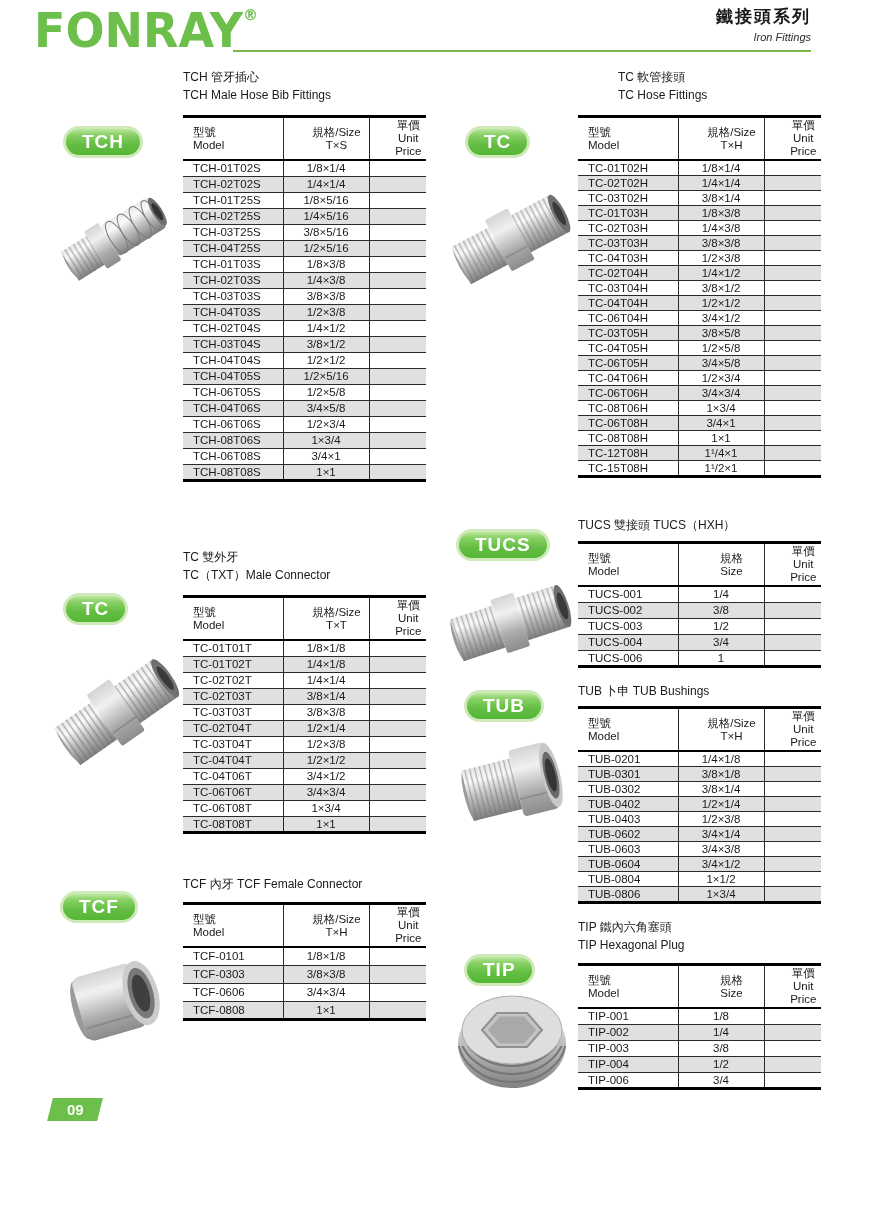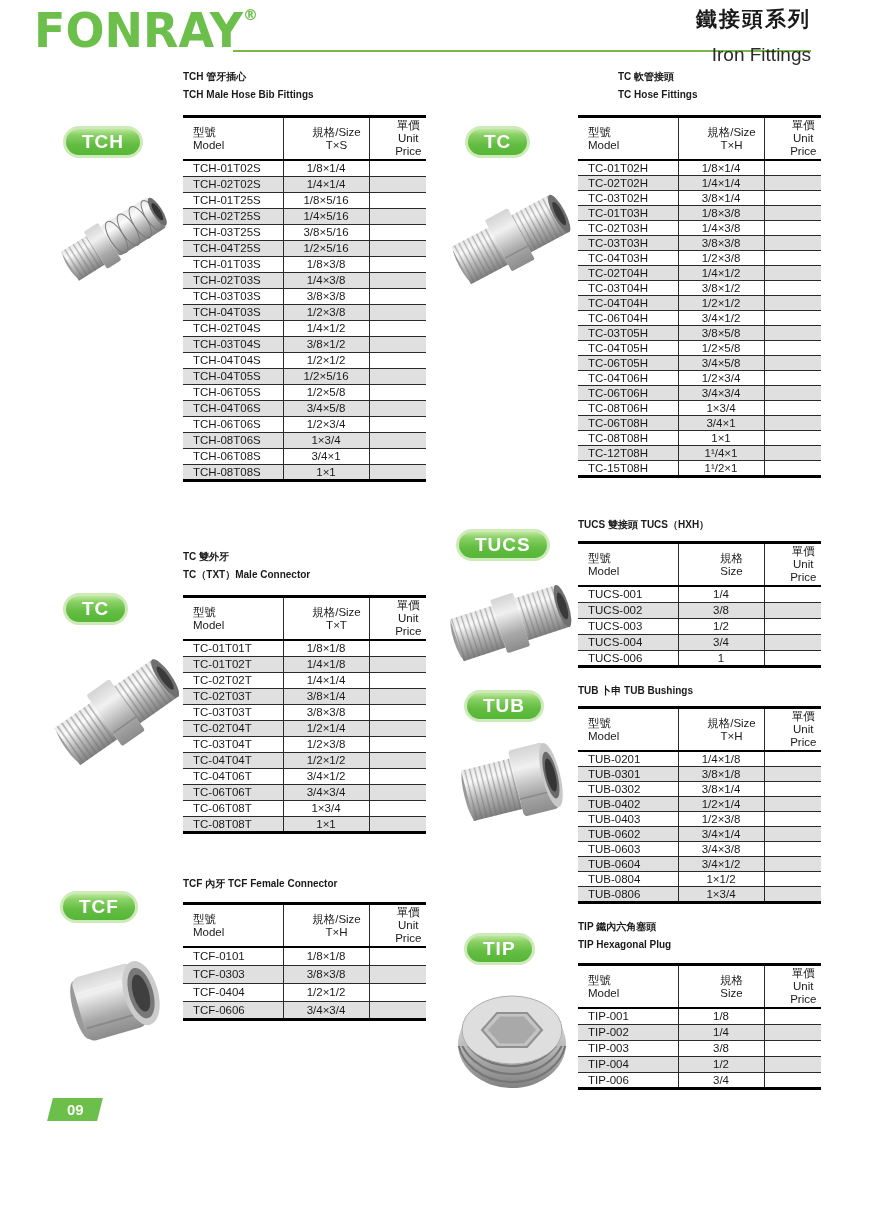--- a/index.html
+++ b/index.html
@@ -11,28 +11,28 @@
   
   .logo {
     position:absolute; left:34px; top:2px;
     font-size:46px; font-weight:bold; color:#6bbf4a;
     letter-spacing:0px; font-family:"DejaVu Sans", sans-serif;
     transform:scaleY(1.04); transform-origin:top left; white-space:nowrap;
   }
   .logo .reg { font-size:15px; vertical-align:26px; font-weight:bold; }
   .green-rule { position:absolute; left:233px; top:50px; width:578px; height:2px; background:#7ab648; }
   .series { position:absolute; right:66px; top:5px; text-align:right; }
-  .series .zh { font-size:21px; font-weight:bold; letter-spacing:2px; }
-  .series .en { font-size:19px; color:#2b2b2b; margin-top:11px; }
+  .series .zh { font-size:17px; font-weight:bold; letter-spacing:2px; }
+  .series .en { font-size:11px; color:#2b2b2b; margin-top:3px;font-style:italic; }
 
   
   .section { position:absolute; width:402px; }
   .sec-left  { left:35px; }
   .sec-right { left:440px; }
-  .sec-title { position:absolute; font-size:10px; line-height:18px; white-space:nowrap;font-weight:bold; }
+  .sec-title { position:absolute; font-size:12px; line-height:18px; white-space:nowrap; }
   .badge {
     position:absolute; height:32px; border-radius:17px;
     background:linear-gradient(180deg,#bce79e 0%,#8ad166 22%,#63bd42 60%,#55b637 100%);
     border:3px solid #cdeab8;
     color:#ffffff; font-weight:bold; font-size:19px; letter-spacing:1px;
     display:flex; align-items:center; justify-content:center; padding:8px 16px;
   }
   .photo { position:absolute; }
 
   
@@ -745,39 +745,39 @@
           <td>TCF-0101</td>
           <td>1/8×1/8</td>
           <td></td>
         </tr>
         <tr>
           <td>TCF-0303</td>
           <td>3/8×3/8</td>
           <td></td>
         </tr>
         <tr>
-          <td>TCF-0404</td>
-          <td>1/2×1/2</td>
-          <td></td>
-        </tr>
-        <tr>
           <td>TCF-0606</td>
           <td>3/4×3/4</td>
+          <td></td>
+        </tr>
+        <tr>
+          <td>TCF-0808</td>
+          <td>1×1</td>
           <td></td>
         </tr>
       </tbody>
   </table>
 </div>
 
 <div class="section sec-right" style="top:918px;">
   <div class="sec-title" style="left:138px; top:0;">
     <div>TIP 鐵內六角塞頭</div>
     <div>TIP Hexagonal Plug</div>
   </div>
-  <div class="badge" style="left:24px; top:15px;">TIP</div>
+  <div class="badge" style="left:24px; top:36px;">TIP</div>
   <svg class="photo" style="left:10px; top:62px;" width="126" height="112" viewBox="0 0 126 112">
     <defs>
       <linearGradient id="mG" x1="0" y1="0" x2="0" y2="1">
         <stop offset="0" stop-color="#e9e9e9"></stop>
           <stop offset="0.3" stop-color="#d6d6d6"></stop>
         <stop offset="0.7" stop-color="#a5a5a5"></stop>
           <stop offset="1" stop-color="#828282"></stop>
       </linearGradient>
       <clipPath id="cbG">
           <rect x="0" y="66" width="126" height="50"></rect>

